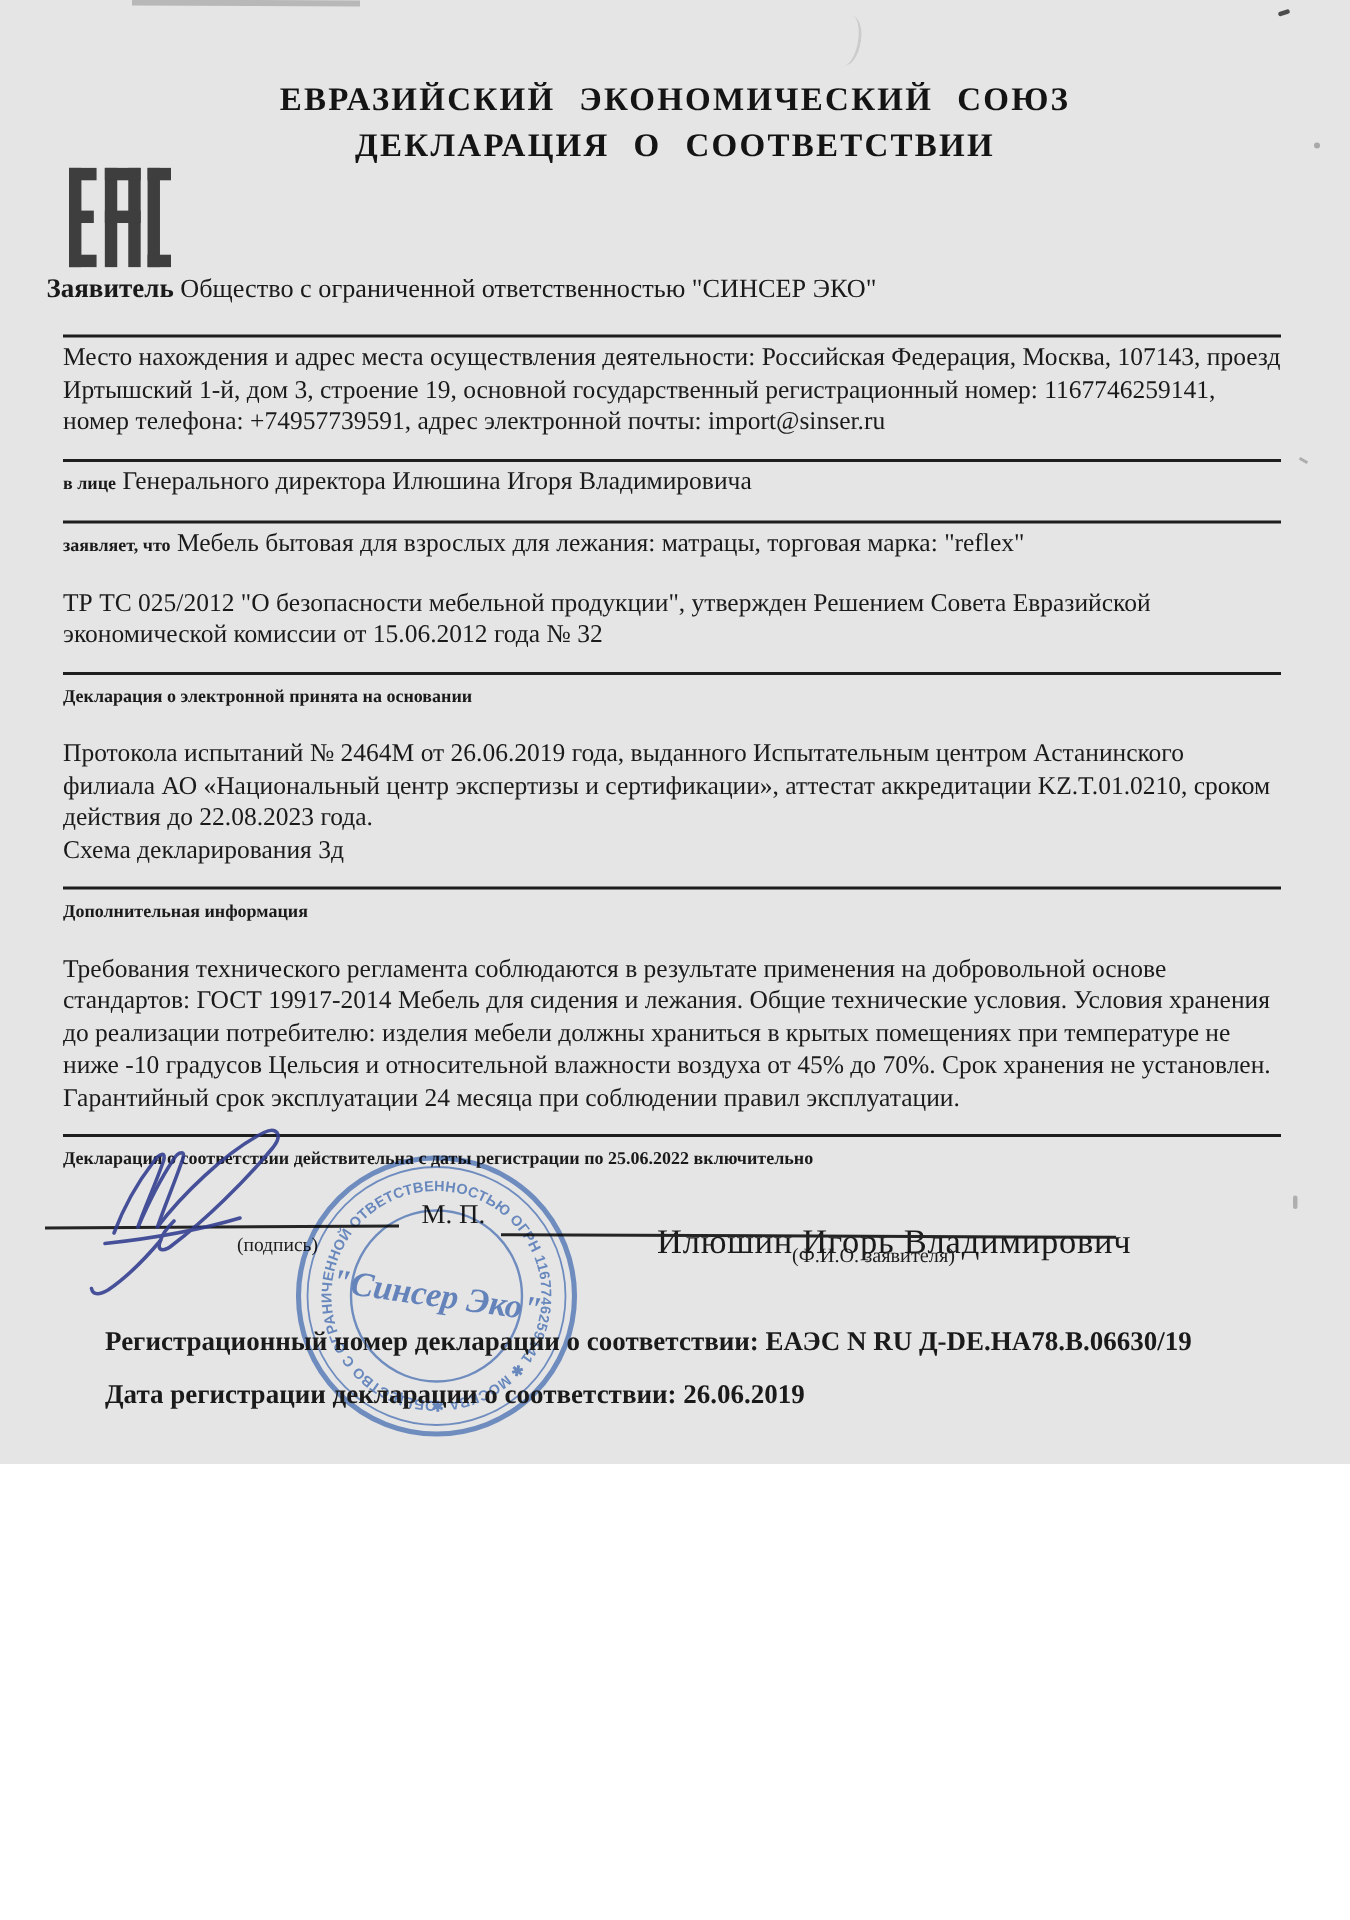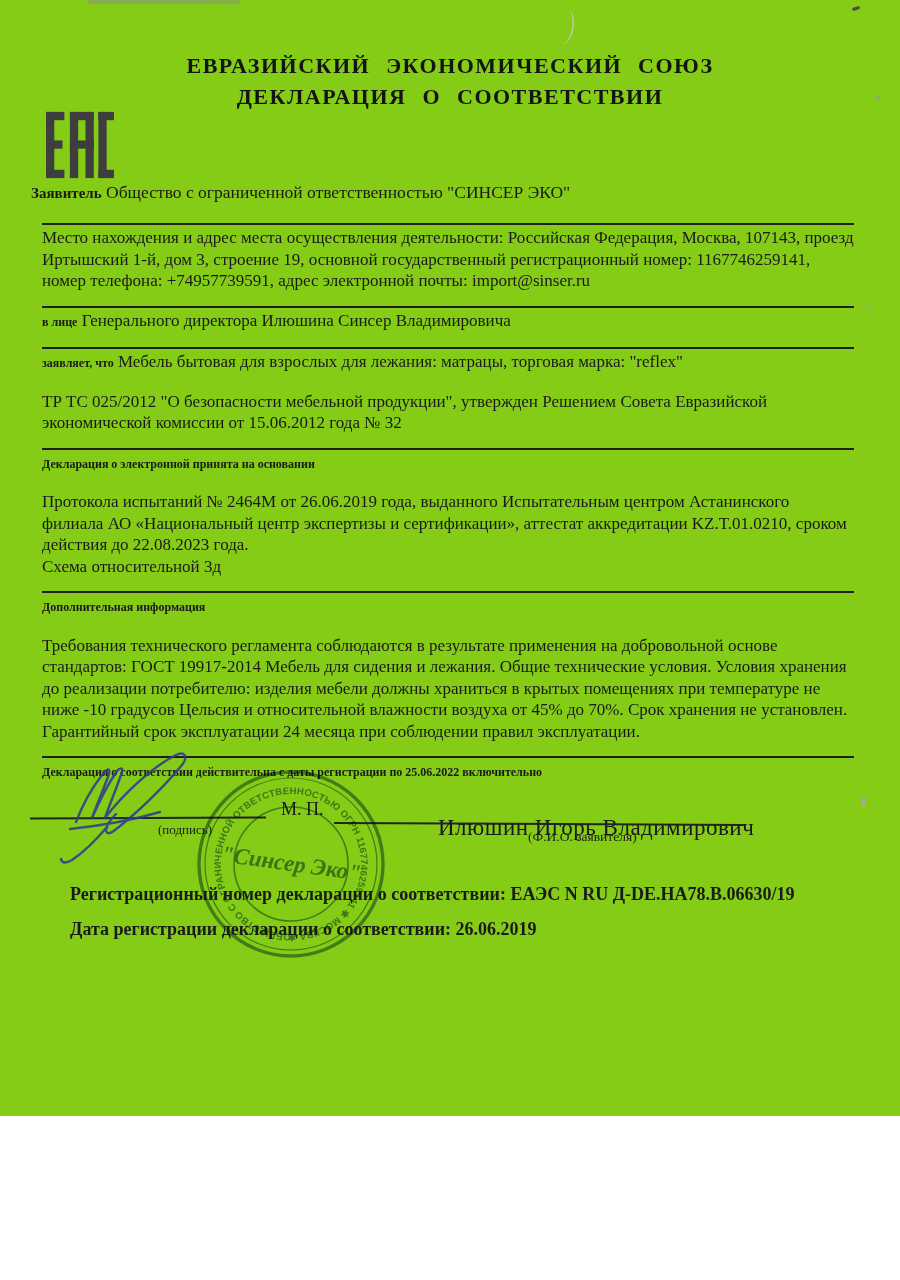--- a/index.html
+++ b/index.html
@@ -1,27 +1,27 @@
 <!DOCTYPE html>
 <html lang="ru"><head>
 <meta charset="utf-8">
 <style>
   html,body{margin:0;padding:0;background:#ffffff;}
   .doc{
-    position:relative;width:900px;height:1116px;overflow:hidden;
-    background:#84cc16;color:#1a1a1a;
+    position:relative;width:900px;height:976px;overflow:hidden;
+    background:#e5e5e5;color:#1a1a1a;
     font-family:"Liberation Serif","DejaVu Serif",serif;
   }
   
   .title-wrap{position:absolute;top:50px;left:0;width:900px;text-align:center;}
   .title-line{font-weight:bold;font-size:22px;letter-spacing:1.5px;word-spacing:9px;line-height:31px;color:#141414;}
   .eac{position:absolute;left:46px;top:110px;}
   
   .applicant{position:absolute;left:31px;top:182px;width:840px;font-size:17.5px;}
-  .applicant b{font-size:15px;}
+  .applicant b{font-size:18px;}
   
   .col{position:absolute;left:30px;top:211px;width:836px;font-size:17px;line-height:21.5px;}
   .col p{margin:12px;padding:2px 0 2px 0;}
   .bt{border-top:2px solid #1e1e1e;}
   .col b{font-size:12px;}
   
   .mp{position:absolute;left:281px;top:799px;font-size:18px;}
   .fio-name{position:absolute;left:438px;top:815px;font-size:23px;letter-spacing:.5px;}
   .rule{position:absolute;border-top:2px solid #242424;height:0;}
   .rule-left{left:30px;top:817px;width:236px;transform:rotate(-.3deg);}
@@ -76,26 +76,26 @@
           <rect x="57" y="0" width="17" height="9"></rect>
         <rect x="57" y="63" width="17" height="9"></rect>
       </g>
     </svg>
   </div>
 
   <div class="applicant"><b>Заявитель</b><span> Общество с ограниченной ответственностью "СИНСЕР ЭКО"</span></div>
 
   <div class="col">
     <p class="bt"><span>Место нахождения и адрес места осуществления деятельности: Российская Федерация, Москва, 107143, проезд Иртышский 1-й, дом 3, строение 19, основной государственный регистрационный номер: 1167746259141, номер телефона: +74957739591, адрес электронной почты: import@sinser.ru</span></p>
-    <p class="bt"><b>в лице</b><span> Генерального директора Илюшина Синсер Владимировича</span></p>
+    <p class="bt"><b>в лице</b><span> Генерального директора Илюшина Игоря Владимировича</span></p>
     <p class="bt"><b>заявляет, что</b><span> Мебель бытовая для взрослых для лежания: матрацы, торговая марка: "reflex"</span></p>
     <p><span>ТР ТС 025/2012 "О безопасности мебельной продукции", утвержден Решением Совета Евразийской экономической комиссии от 15.06.2012 года № 32</span></p>
     <p class="bt"><b>Декларация о электронной принята на основании</b></p>
     <p><span>Протокола испытаний № 2464М от 26.06.2019 года, выданного Испытательным центром Астанинского филиала АО «Национальный центр экспертизы и сертификации», аттестат аккредитации KZ.T.01.0210, сроком действия до 22.08.2023 года.</span><br>
-      <span>Схема относительной 3д</span></p>
+      <span>Схема декларирования 3д</span></p>
     <p class="bt"><b>Дополнительная информация</b></p>
     <p><span>Требования технического регламента соблюдаются в результате применения на добровольной основе стандартов: ГОСТ 19917-2014 Мебель для сидения и лежания. Общие технические условия. Условия хранения до реализации потребителю: изделия мебели должны храниться в крытых помещениях при температуре не ниже -10 градусов Цельсия и относительной влажности воздуха от 45% до 70%. Срок хранения не установлен. Гарантийный срок эксплуатации 24 месяца при соблюдении правил эксплуатации.</span></p>
     <p class="bt"><b>Декларация о соответствии действительна с даты регистрации по 25.06.2022 включительно</b></p>
   </div>
 
   <div class="mp">М. П.</div>
   <div class="fio-name">Илюшин Игорь Владимирович</div>
   <div class="rule rule-left"></div>
   <div class="rule rule-right"></div>
   <div class="cap cap-sign">(подпись)</div>

